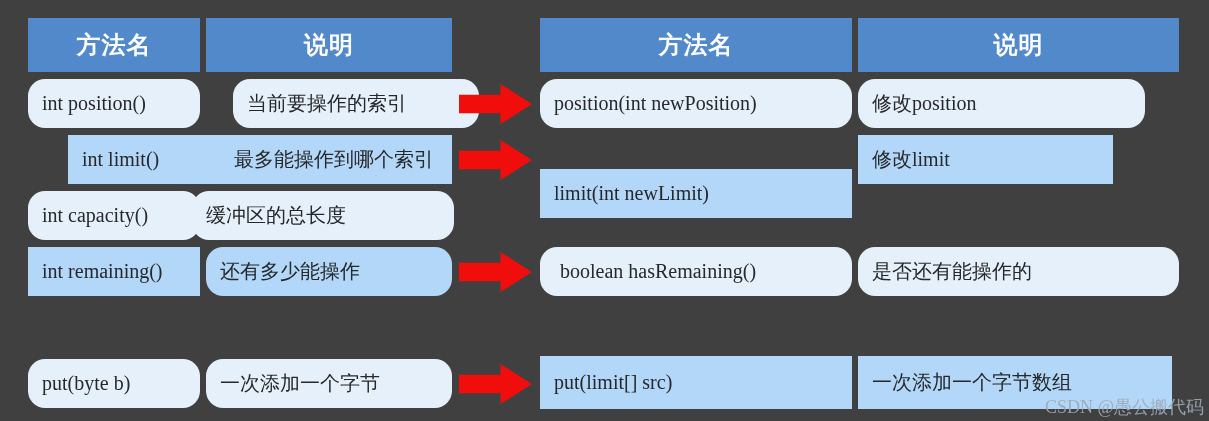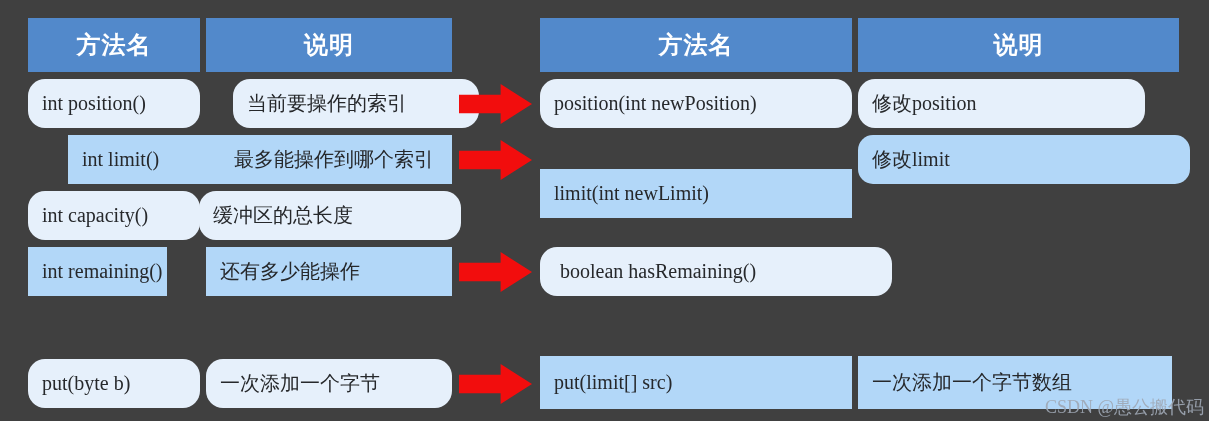--- a/index.html
+++ b/index.html
@@ -64,42 +64,43 @@
   <div class="hdr" style="left:28px; width:172px;">方法名</div>
   <div class="hdr" style="left:206px; width:246px;">说明</div>
 
   <div class="cell light" style="left:28px;  width:172px; top:79px;">int position()</div>
   <div class="cell light" style="left:206px; width:246px; top:79px;margin-left:27px;">当前要操作的索引</div>
 
   <div class="cell medium" style="left:28px;  width:148px; top:135px;margin-left:40px;">int limit()</div>
   <div class="cell medium" style="left:206px; width:246px; top:135px;padding-left:28px;">最多能操作到哪个索引</div>
 
   <div class="cell light" style="left:28px;  width:172px; top:191px;">int capacity()</div>
-  <div class="cell light" style="left:199px; width:262px; top:191px;">缓冲区的总长度</div>
+  <div class="cell light" style="left:192px; width:262px; top:191px;">缓冲区的总长度</div>
 
-  <div class="cell medium" style="left:28px;  width:139px; top:247px;">int remaining()</div>
-  <div class="cell medium" style="left:206px; width:246px; top:247px;">还有多少能操作</div>
+  <div class="cell medium" style="left:28px;  width:172px; top:247px;">int remaining()</div>
+  <div class="cell medium" style="left:206px; width:246px; top:247px;border-radius:17px;">还有多少能操作</div>
 
   <div class="cell light" style="left:206px; width:246px; top:359px;">一次添加一个字节</div>
   <div class="cell light" style="left:28px;  width:172px; top:359px;">put(byte b)</div>
 
   <div class="arrow" style="top:84px;"></div>
   <div class="arrow" style="top:140px;"></div>
   <div class="arrow" style="top:252px;"></div>
   <div class="arrow" style="top:364px;"></div>
 
   <div class="hdr" style="left:540px; width:312px;">方法名</div>
   <div class="hdr" style="left:858px; width:321px;">说明</div>
 
   <div class="cell light" style="left:540px; width:312px; top:79px;">position(int newPosition)</div>
   <div class="cell light" style="left:858px; width:287px; top:79px;text-align:center;">修改position</div>
 
   <div class="cell medium" style="left:540px; width:312px; top:135px;margin-top:34px;">limit(int newLimit)</div>
-  <div class="cell medium" style="left:858px; width:332px; top:135px;border-radius:15px;">修改limit</div>
+  <div class="cell medium" style="left:858px; width:255px; top:135px;">修改limit</div>
 
-  <div class="cell light" style="left:540px; width:352px; top:247px;padding-left:20px;">boolean hasRemaining()</div>
+  <div class="cell light" style="left:540px; width:312px; top:247px;padding-left:20px;">boolean hasRemaining()</div>
+  <div class="cell light" style="left:858px; width:321px; top:247px;">是否还有能操作的</div>
 
   <div class="cell medium" style="left:540px; width:312px; top:356px; height:53px;">put(limit[] src)</div>
   <div class="cell medium" style="left:858px; width:314px; top:356px; height:53px;">一次添加一个字节数组</div>
 
   <div class="watermark">CSDN @愚公搬代码</div>
 
 </div>
 
 </body></html>

